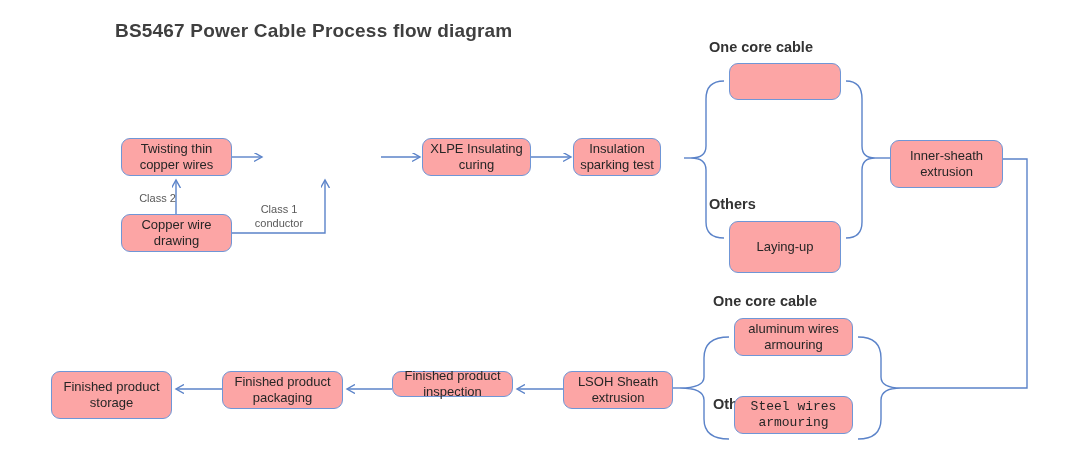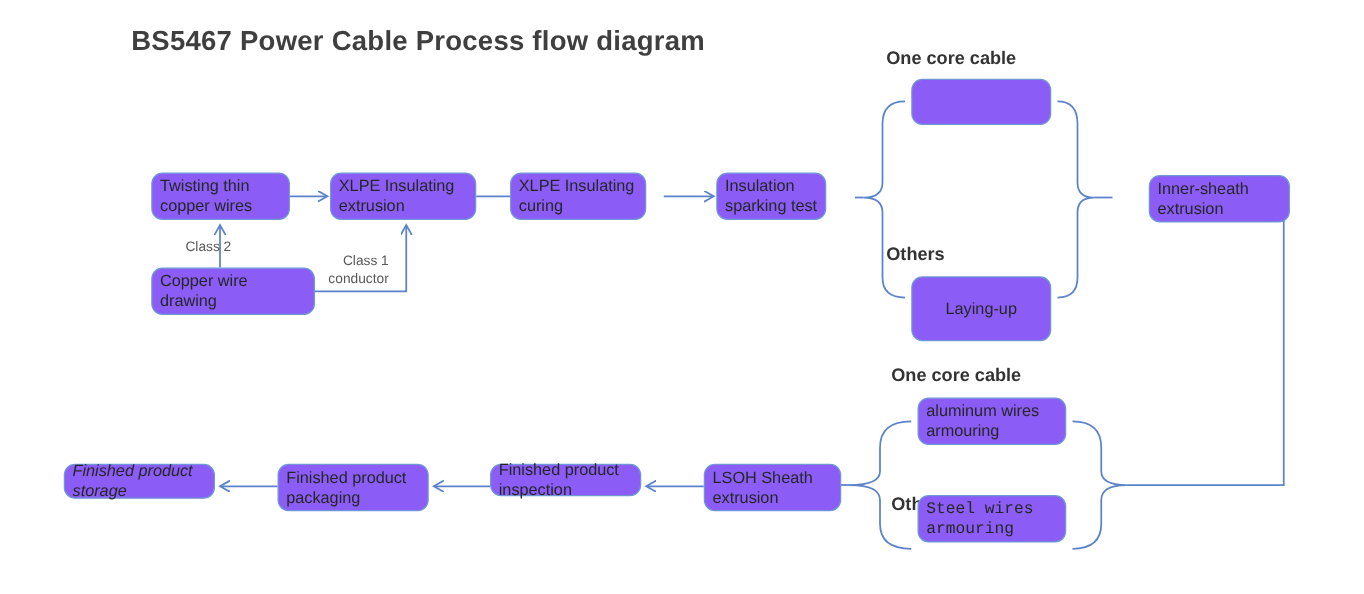--- a/index.html
+++ b/index.html
@@ -11,43 +11,44 @@
     overflow:hidden;
   }
   #wires{position:absolute;left:0;top:0;width:1091px;height:475px;}
   .wire{fill:none;stroke:var(--line-color,#5b83c9);stroke-width:1.4;}
   .thick-arrow-line{stroke:var(--thick-arrow-color,#2e5da8);stroke-width:5.5;fill:none;}
   .thick-arrow-head{fill:var(--thick-arrow-color,#2e5da8);stroke:none;}
   .node{
     position:absolute;
     border:1.6px solid var(--box-border-color,#6f96d6);
     border-radius:9px;
-    background:#8b5cf6;
+    background:#fca5a5;
     display:flex;align-items:center;justify-content:center;
+    text-align:center;
     font-size:13px;line-height:1.22;
     color:var(--box-text-color,#262626);
     padding:1px 6px;box-sizing:border-box;
   }
   .flow-title{
-    position:absolute;left:105px;top:20px;
-    font-size:22px;font-weight:bold;
+    position:absolute;left:115px;top:20px;
+    font-size:19px;font-weight:bold;
     color:var(--title-color,#3f3f3f);
     letter-spacing:0.2px;
   }
   .branch-label{
     position:absolute;
     font-size:14.5px;font-weight:bold;
     color:var(--branch-label-color,#333333);
     text-align:left;
   }
   .edge-label{
     position:absolute;
     font-size:11px;
     color:var(--edge-label-color,#595959);
-    text-align:right;line-height:1.3;
+    text-align:center;line-height:1.3;
   }
 </style>
 </head>
 <body>
 
 <div id="canvas">
 
   <svg id="wires" width="1091" height="475" viewBox="0 0 1091 475" xmlns="http://www.w3.org/2000/svg">
     <defs>
       <marker id="vArrow" markerWidth="10" markerHeight="10" refX="7" refY="4.5" orient="auto" markerUnits="userSpaceOnUse">
@@ -77,37 +78,36 @@
     <path class="wire" d="M392 389 H348" marker-end="url(#vArrow)"></path>
     <path class="wire" d="M222 389 H177" marker-end="url(#vArrow)"></path>
 
     <path class="thick-arrow-line" d="M744 81.5 H815"></path>
     <polygon class="thick-arrow-head" points="814,73.5 831,81.5 814,89.5"></polygon>
   </svg>
 
   <div class="flow-title">BS5467 Power Cable Process flow diagram</div>
 
   <div class="node" style="left:121px;top:138px;width:111px;height:38px;">Twisting thin copper wires</div>
-  <div class="node" style="left:264px;top:138px;width:117px;height:38px;">XLPE Insulating extrusion</div>
-  <div class="node" style="left:408px;top:138px;width:109px;height:38px;">XLPE Insulating curing</div>
+  <div class="node" style="left:422px;top:138px;width:109px;height:38px;">XLPE Insulating curing</div>
   <div class="node" style="left:573px;top:138px;width:88px;height:38px;">Insulation sparking test</div>
-  <div class="node" style="left:121px;top:214px;width:131px;height:38px;">Copper wire drawing</div>
+  <div class="node" style="left:121px;top:214px;width:111px;height:38px;">Copper wire drawing</div>
 
   <div class="branch-label" style="left:709px;top:39px;width:152px;">One core cable</div>
   <div class="node" style="left:729px;top:63px;width:112px;height:37px;"></div>
   <div class="branch-label" style="left:709px;top:196px;width:152px;">Others</div>
   <div class="node" style="left:729px;top:221px;width:112px;height:52px;">Laying-up</div>
-  <div class="node" style="left:919px;top:140px;width:113px;height:38px;">Inner-sheath extrusion</div>
+  <div class="node" style="left:890px;top:140px;width:113px;height:48px;">Inner-sheath extrusion</div>
 
   <div class="branch-label" style="left:713px;top:293px;width:160px;">One core cable</div>
   <div class="node" style="left:734px;top:318px;width:119px;height:38px;">aluminum wires armouring</div>
   <div class="branch-label" style="left:713px;top:396px;width:160px;">Others</div>
   <div class="node" style="left:734px;top:396px;width:119px;height:38px;font-family:Liberation Mono, monospace;">Steel wires armouring</div>
 
   <div class="node" style="left:563px;top:371px;width:110px;height:38px;">LSOH Sheath extrusion</div>
   <div class="node" style="left:392px;top:371px;width:121px;height:26px;">Finished product inspection</div>
   <div class="node" style="left:222px;top:371px;width:121px;height:38px;">Finished product packaging</div>
-  <div class="node" style="left:51px;top:371px;width:121px;height:28px;font-style:italic;">Finished product storage</div>
+  <div class="node" style="left:51px;top:371px;width:121px;height:48px;">Finished product storage</div>
 
   <div class="edge-label" style="left:130px;top:191px;width:55px;">Class 2</div>
   <div class="edge-label" style="left:247px;top:202px;width:64px;">Class 1 conductor</div>
 
 </div>
 
 </body></html>

